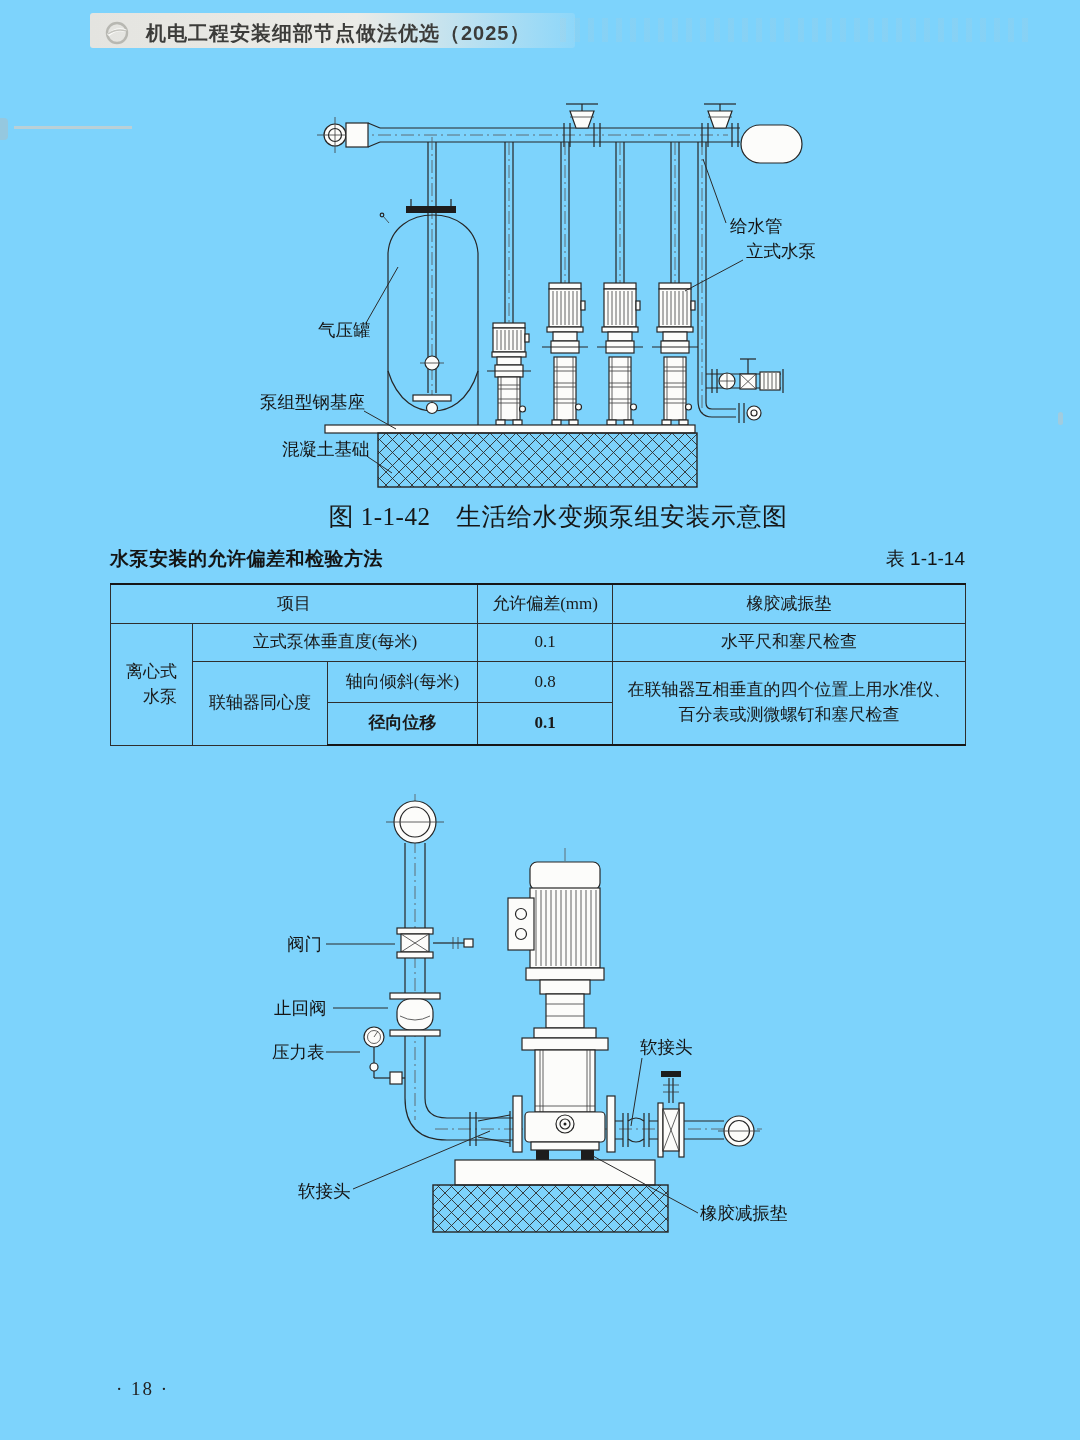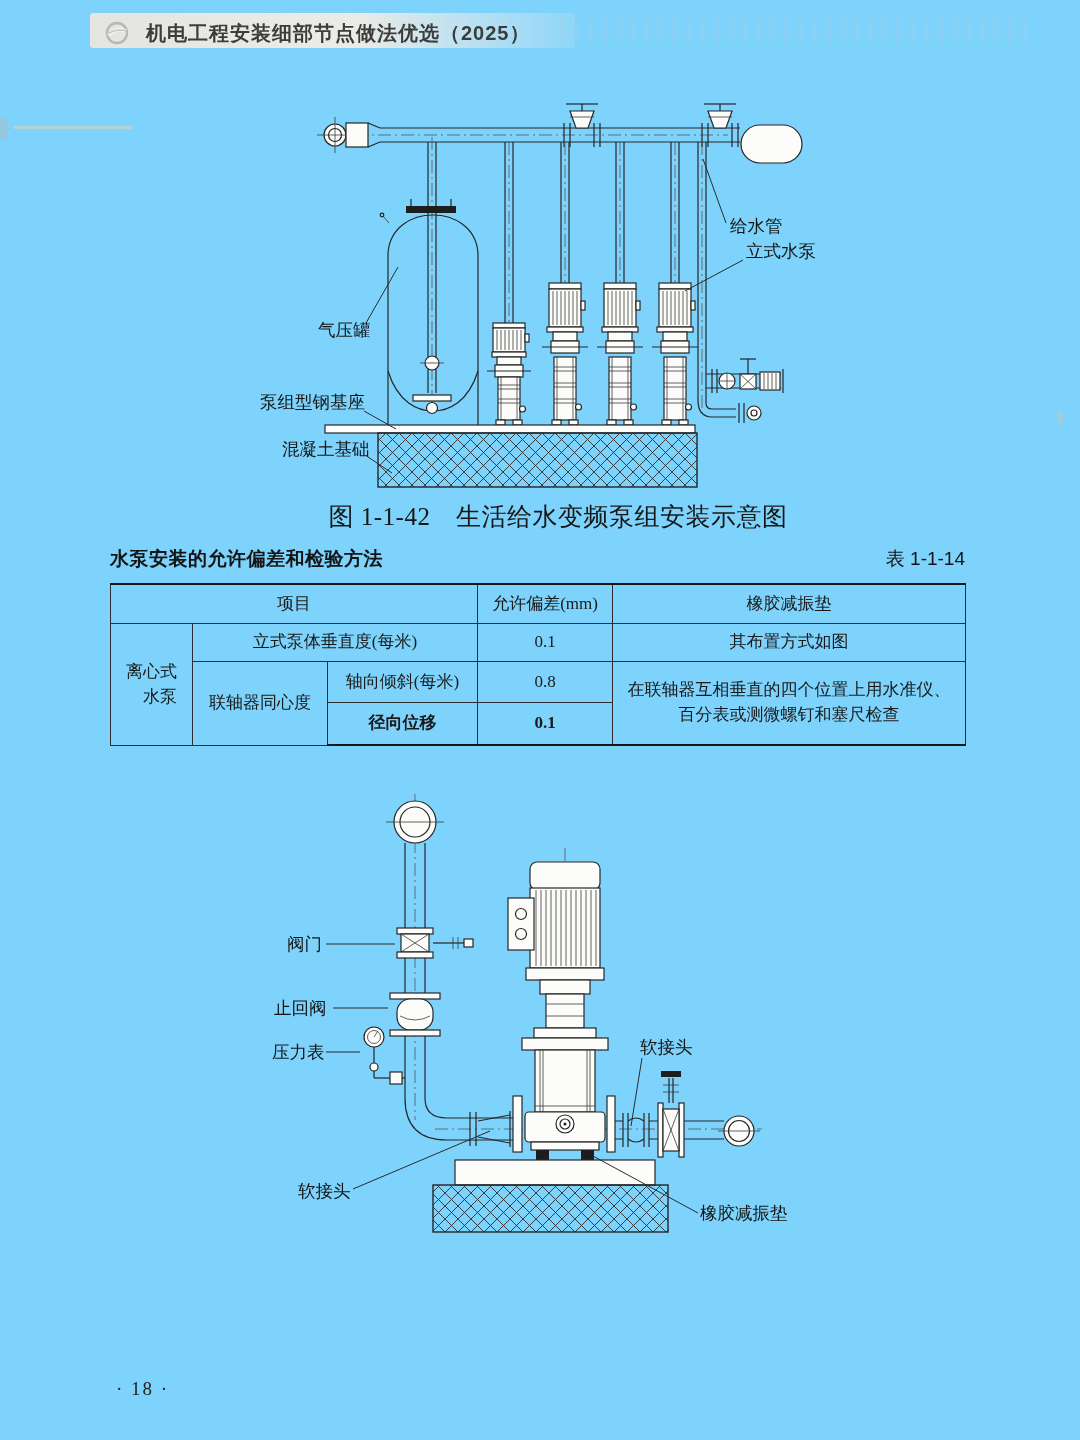--- a/index.html
+++ b/index.html
@@ -267,21 +267,21 @@
     <tbody>
         <tr class="hrow">
       <td colspan="3">项目</td>
       <td>允许偏差(mm)</td>
       <td>橡胶减振垫</td>
     </tr>
     <tr class="r1">
       <td rowspan="3" class="cat"><span>离心式水泵</span></td>
       <td colspan="2">立式泵体垂直度(每米)</td>
       <td>0.1</td>
-      <td>其布置方式如图</td>
+      <td>水平尺和塞尺检查</td>
     </tr>
     <tr class="r2">
       <td rowspan="2">联轴器同心度</td>
       <td>轴向倾斜(每米)</td>
       <td>0.8</td>
       <td rowspan="2" class="mth">在联轴器互相垂直的四个位置上用水准仪、百分表或测微螺钉和塞尺检查</td>
     </tr>
     <tr class="r3">
       <td>径向位移</td>
       <td>0.1</td>

